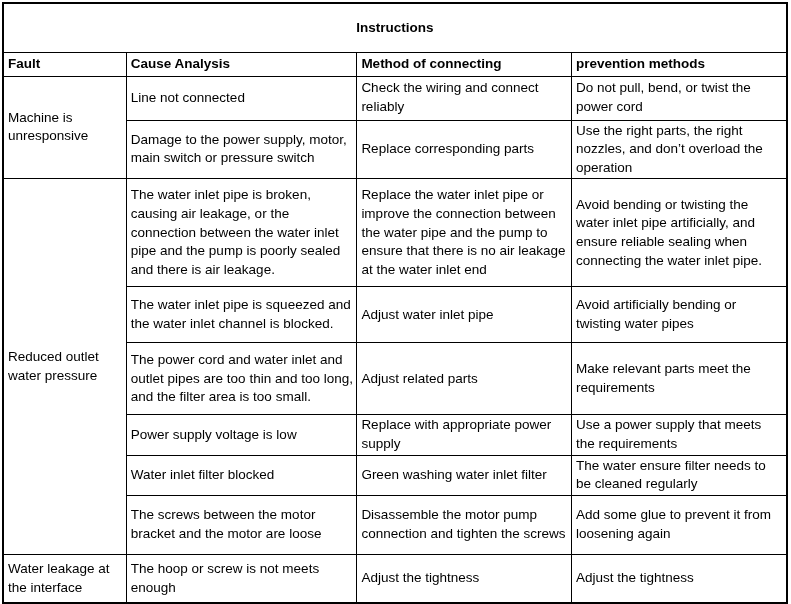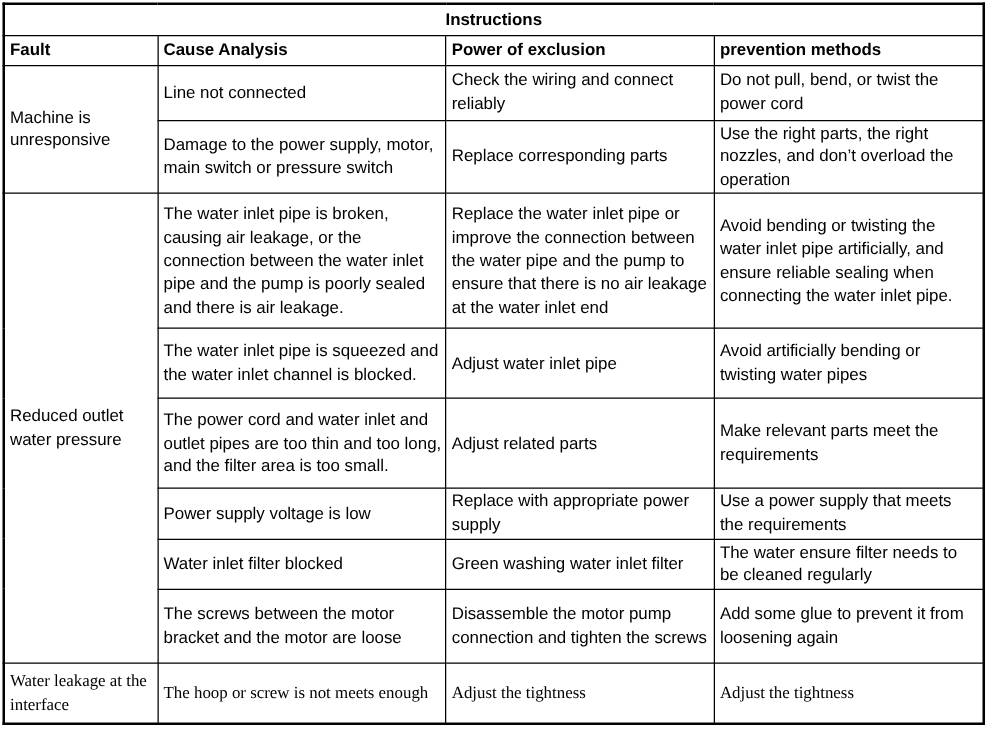--- a/index.html
+++ b/index.html
@@ -22,52 +22,52 @@
     vertical-align: middle;
     text-align: left;
     padding: 1px 3px 1px 4px;
     line-height: 1.38;
     overflow: hidden;
     word-wrap: break-word;
   }
   th { font-weight: bold; }
   tr.title-row td {
     text-align: center; font-weight: bold;
-    height: 15px; padding: 4px; line-height: 1.15;
+    height: 15px; padding: 16px; line-height: 1.15;
   }
   tr.header-row th { height: 21px; }
   tr.r-h46  { height: 44px; }
   tr.r-h57  { height: 55px; }
   tr.r-h110 { height: 108px; }
   tr.r-h58  { height: 56px; }
   tr.r-h74  { height: 72px; }
   tr.r-h35  { height: 33px; }
   tr.r-h39  { height: 37px; margin-top: 12px; }
   tr.r-h61  { height: 59px; }
-  tr.r-h72  { height: 49px; font-family: Liberation Serif, serif; }
+  tr.r-h72  { height: 49px; }
 </style>
 </head>
 <body>
 
 <div class="page">
   <table class="instructions">
     <colgroup>
       <col class="c-fault">
         <col class="c-cause">
         <col class="c-method">
         <col class="c-prevention">
     </colgroup>
     <tbody>
       <tr class="title-row">
         <td colspan="4">Instructions</td>
       </tr>
       <tr class="header-row">
         <th>Fault</th>
         <th>Cause Analysis</th>
-        <th>Power of exclusion</th>
+        <th>Method of connecting</th>
         <th>prevention methods</th>
       </tr>
 
       <tr class="r-h46">
         <td rowspan="2">Machine is unresponsive</td>
         <td>Line not connected</td>
         <td>Check the wiring and connect reliably</td>
         <td>Do not pull, bend, or twist the power cord</td>
       </tr>
       <tr class="r-h57">

